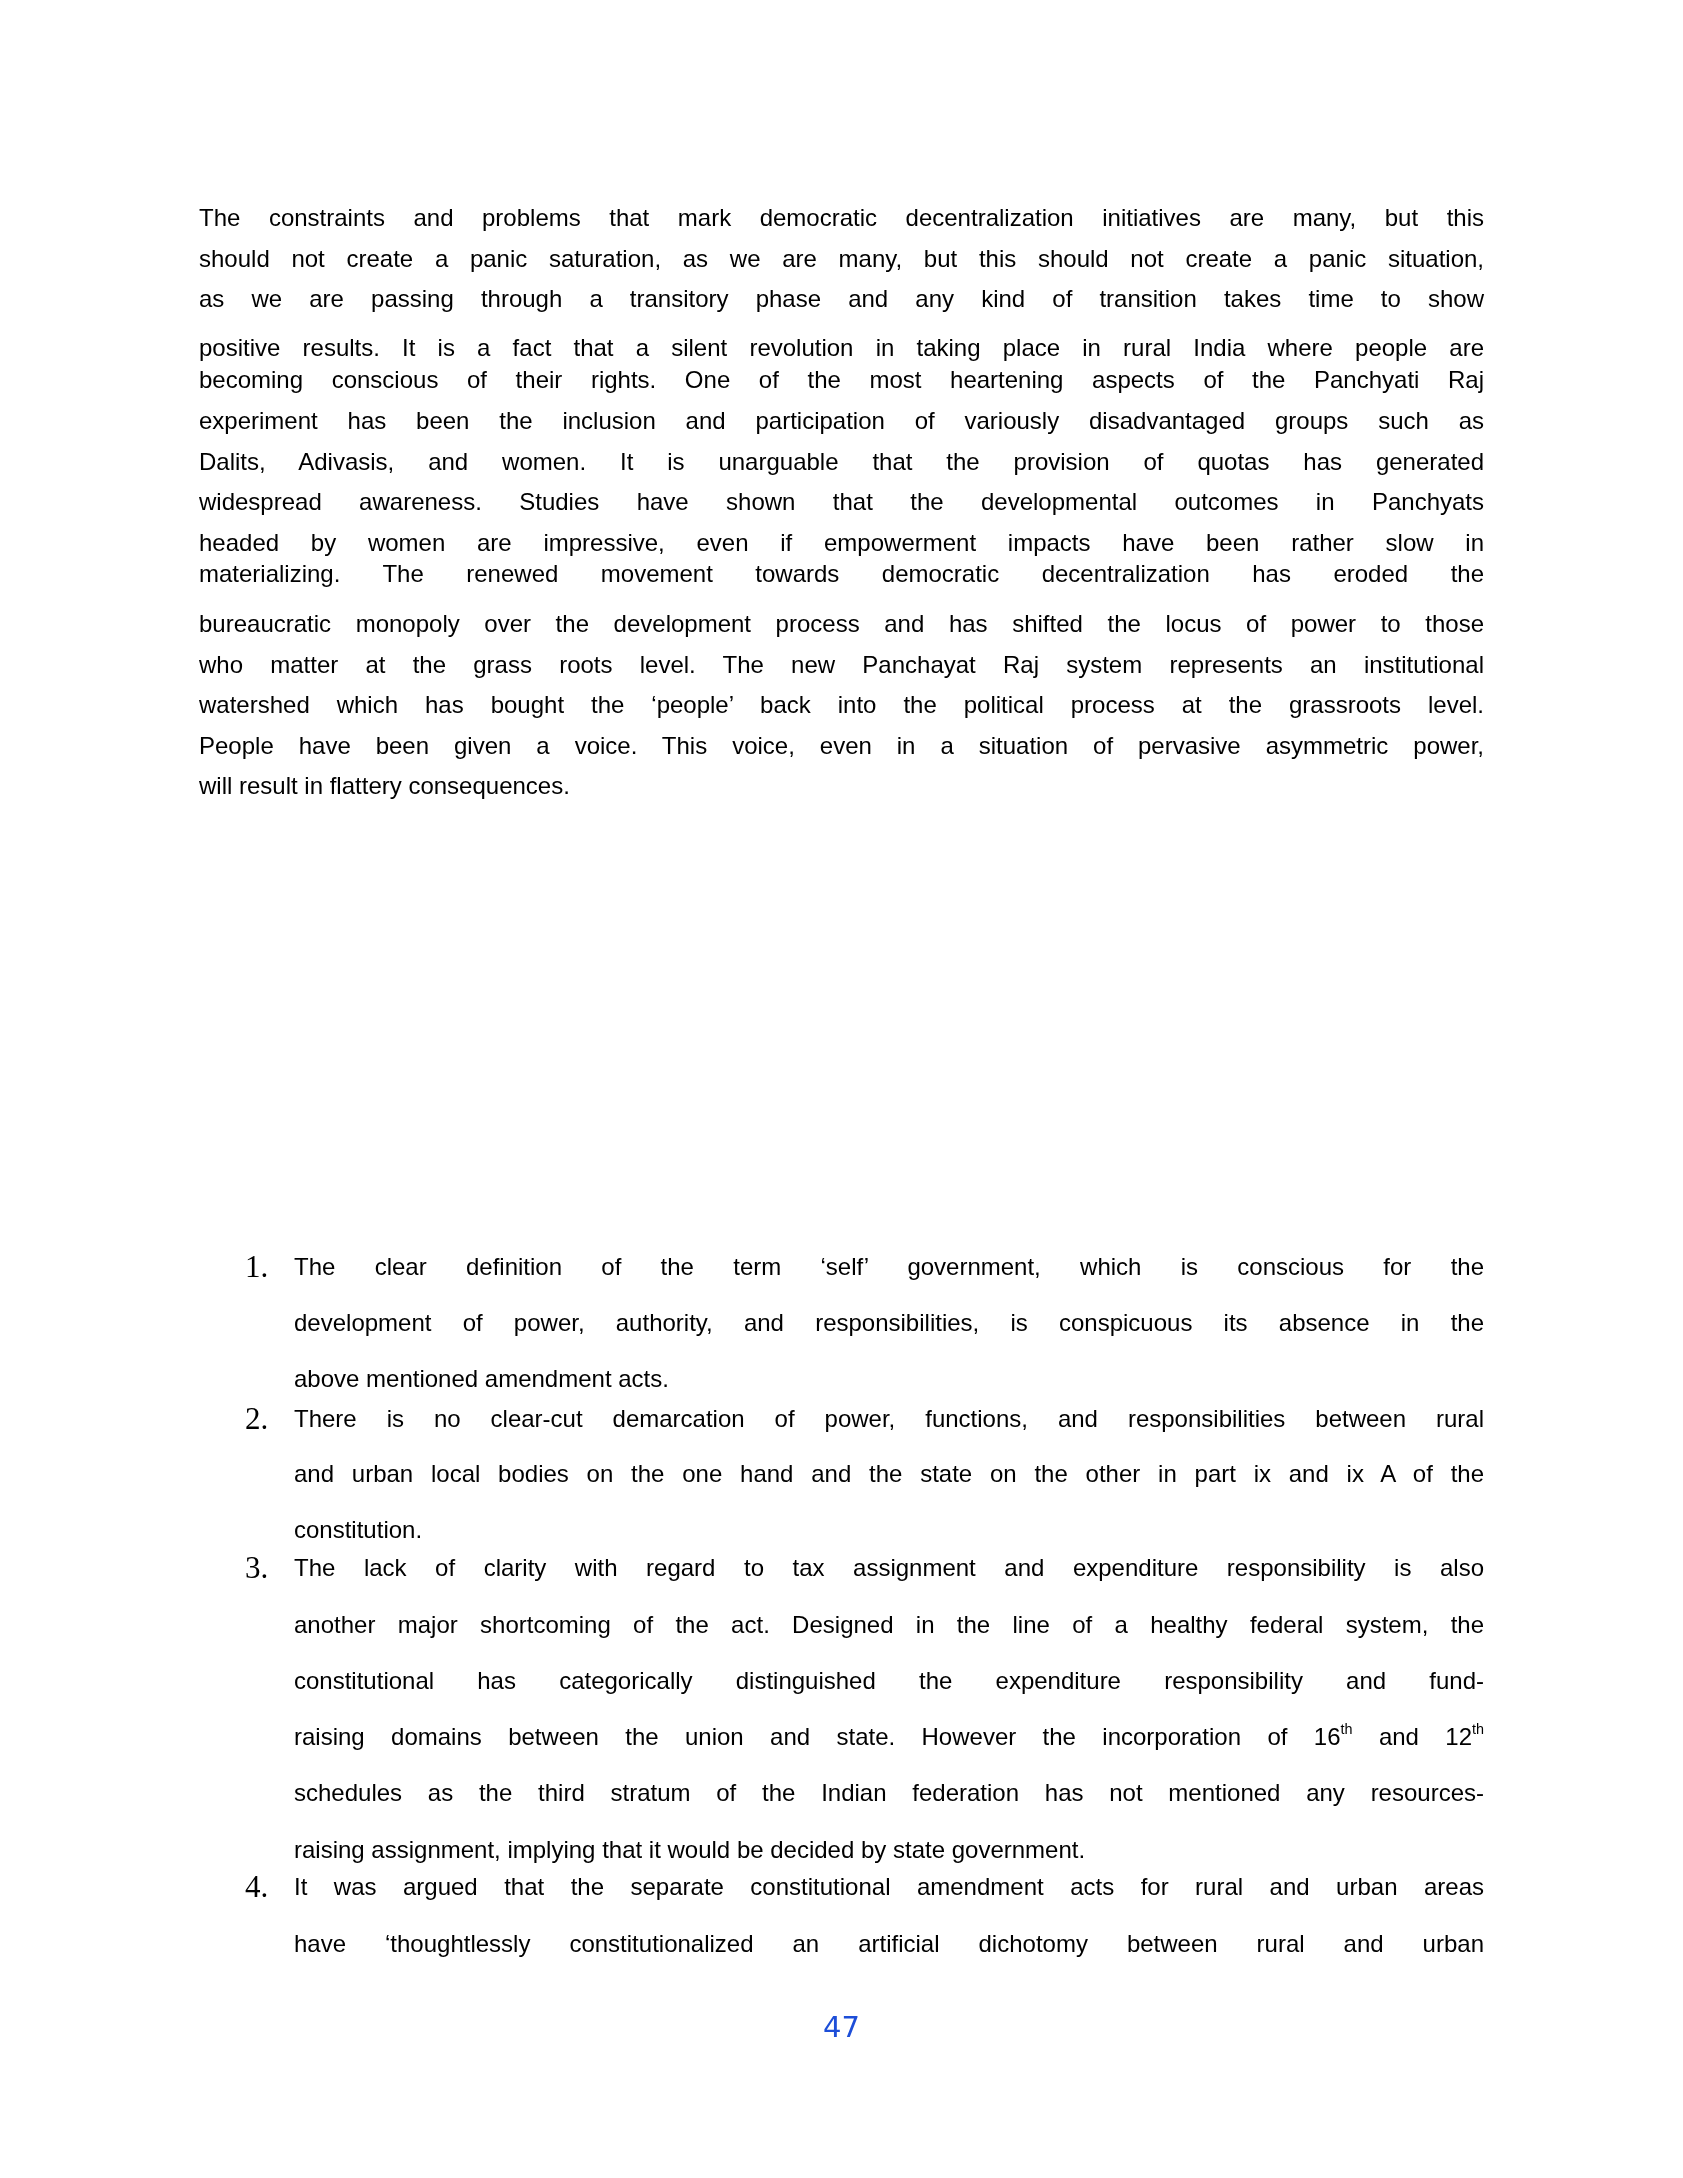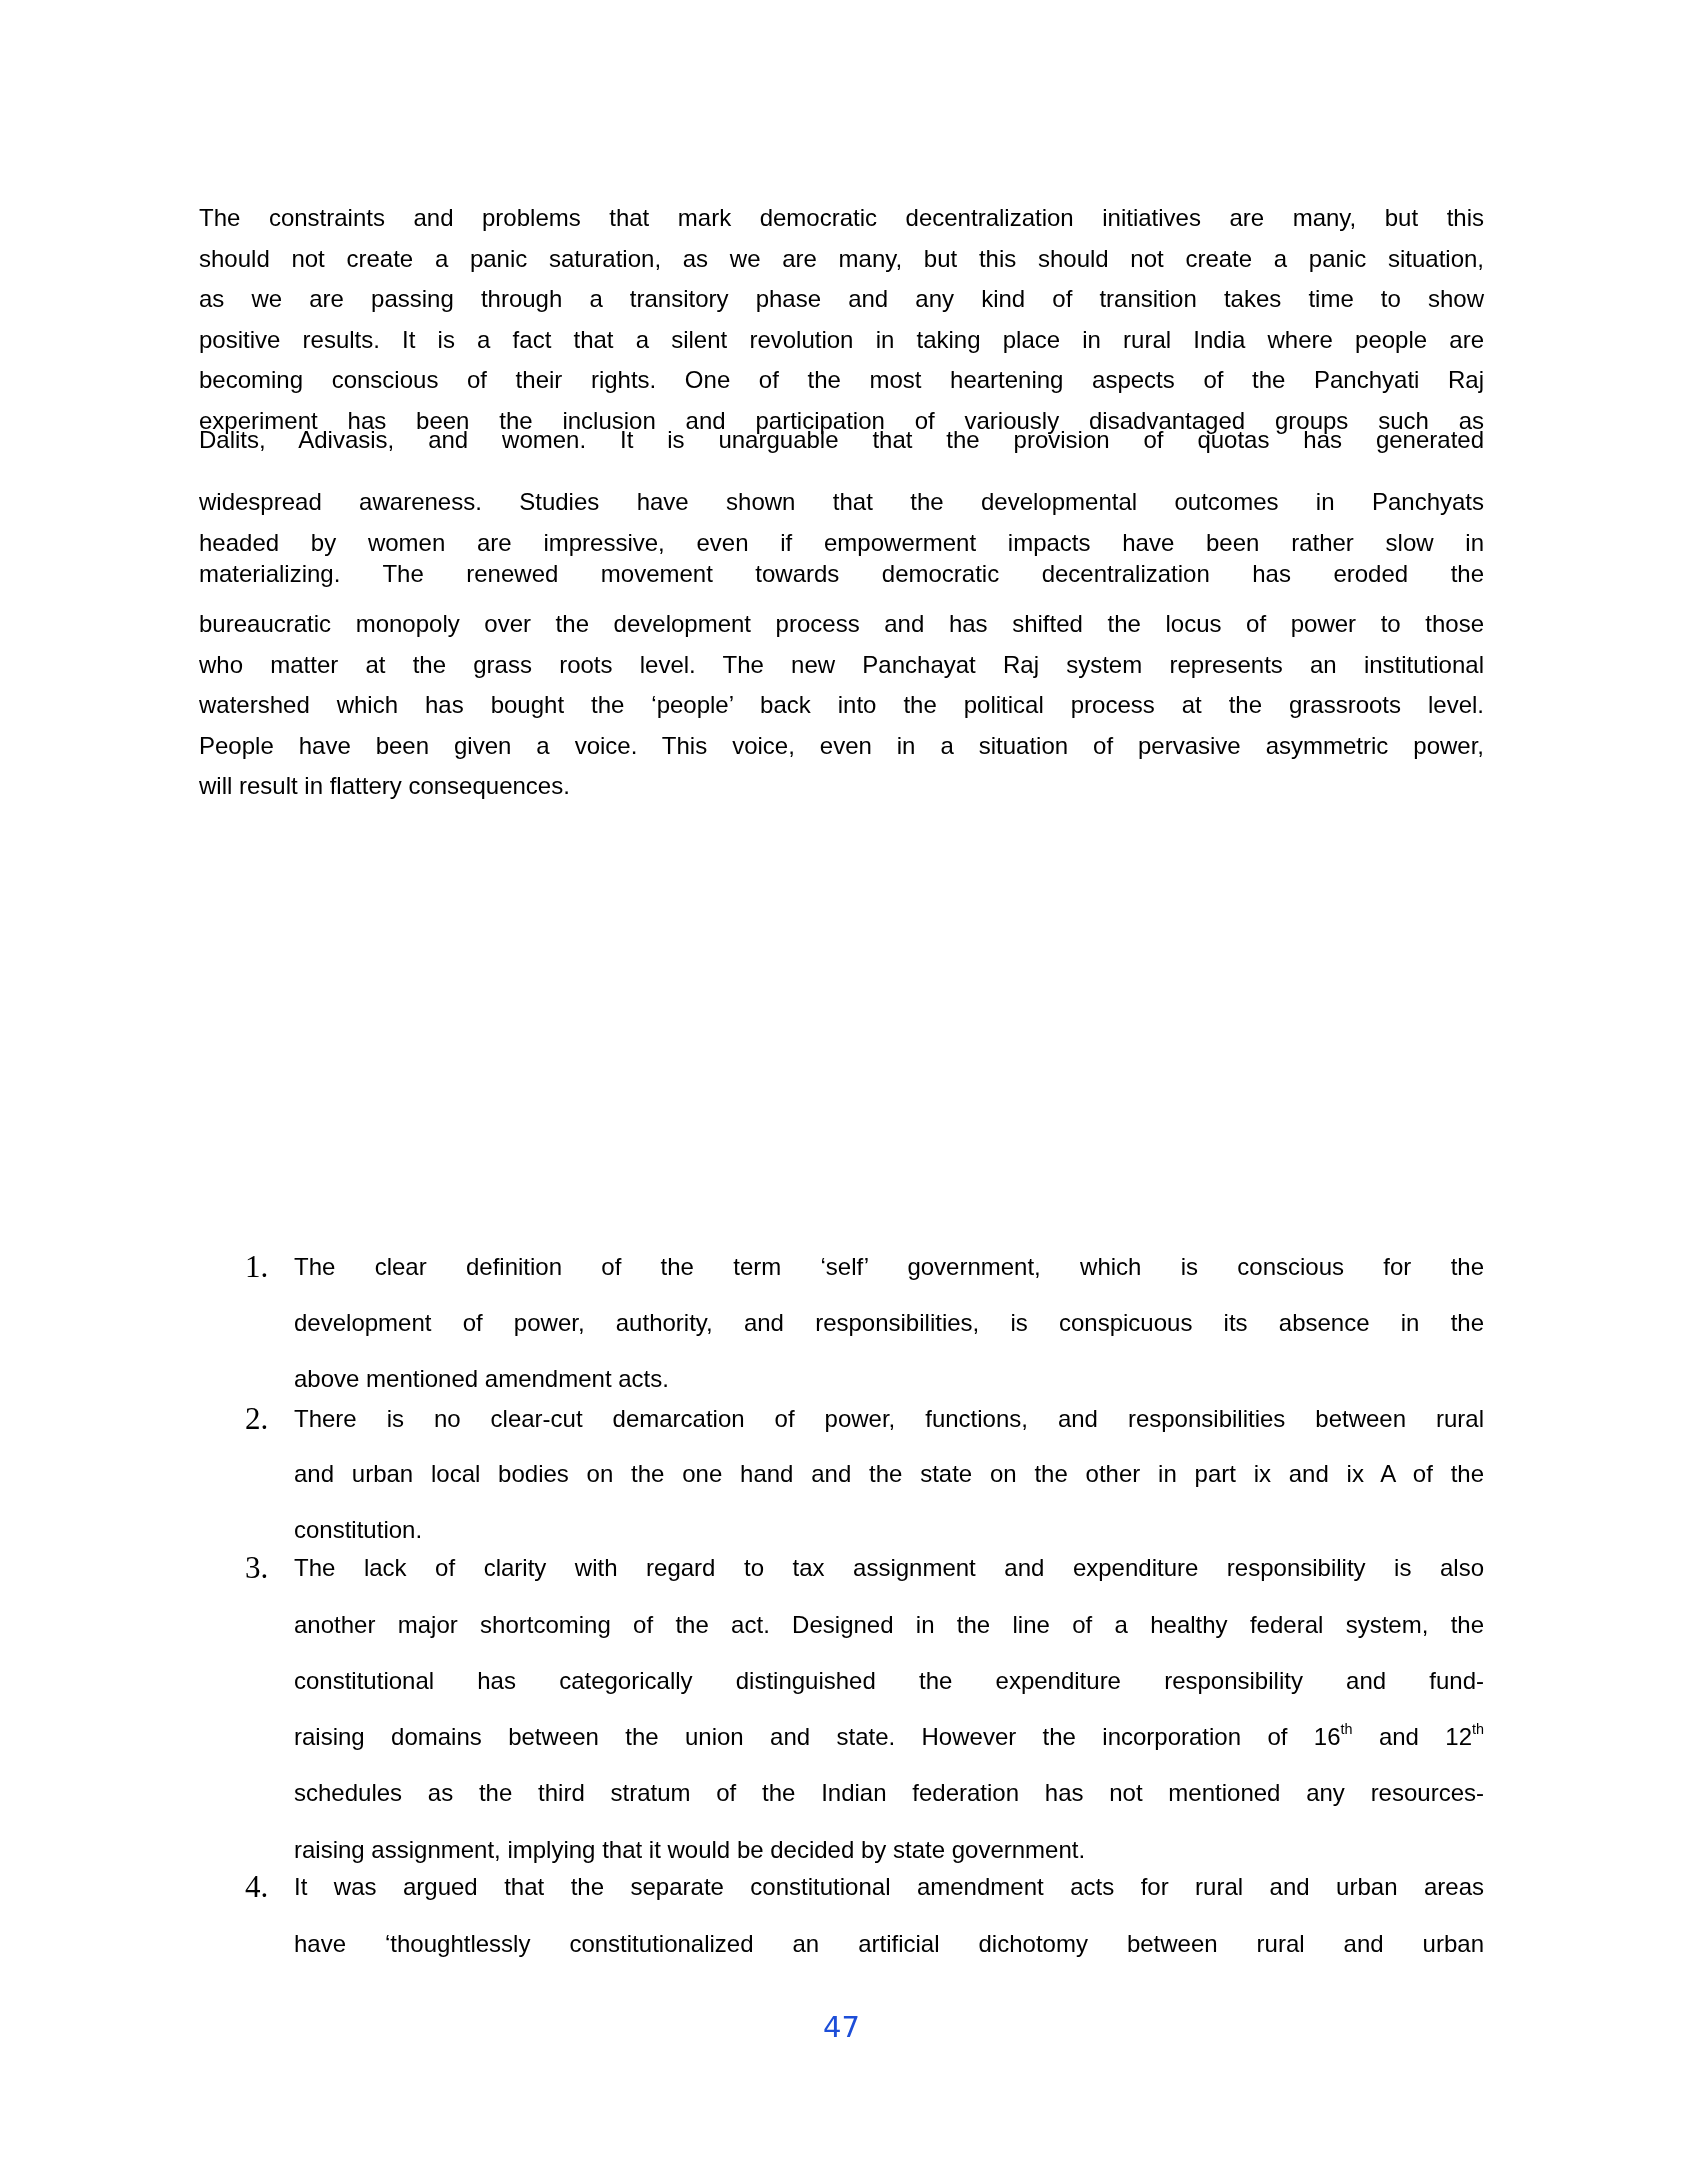--- a/index.html
+++ b/index.html
@@ -19,24 +19,24 @@
 </style>
 </head>
 <body>
 
 <div class="page">
 
   <div>
     <div class="ln j" style="top:198px">The constraints and problems that mark democratic decentralization initiatives are many, but this</div>
     <div class="ln j" style="top:239px">should not create a panic saturation, as we are many, but this should not create a panic situation,</div>
     <div class="ln j" style="top:279px">as we are passing through a transitory phase and any kind of transition takes time to show</div>
-    <div class="ln j" style="top:320px">positive results. It is a fact that a silent revolution in taking place in rural India where people are</div>
+    <div class="ln j" style="top:328px">positive results. It is a fact that a silent revolution in taking place in rural India where people are</div>
     <div class="ln j" style="top:360px">becoming conscious of their rights. One of the most heartening aspects of the Panchyati Raj</div>
     <div class="ln j" style="top:401px">experiment has been the inclusion and participation of variously disadvantaged groups such as</div>
-    <div class="ln j" style="top:420px">Dalits, Adivasis, and women. It is unarguable that the provision of quotas has generated</div>
+    <div class="ln j" style="top:442px">Dalits, Adivasis, and women. It is unarguable that the provision of quotas has generated</div>
     <div class="ln j" style="top:482px">widespread awareness. Studies have shown that the developmental outcomes in Panchyats</div>
     <div class="ln j" style="top:523px">headed by women are impressive, even if empowerment impacts have been rather slow in</div>
     <div class="ln j" style="top:554px">materializing. The renewed movement towards democratic decentralization has eroded the</div>
     <div class="ln j" style="top:604px">bureaucratic monopoly over the development process and has shifted the locus of power to those</div>
     <div class="ln j" style="top:645px">who matter at the grass roots level. The new Panchayat Raj system represents an institutional</div>
     <div class="ln j" style="top:685px">watershed which has bought the ‘people’ back into the political process at the grassroots level.</div>
     <div class="ln j" style="top:726px">People have been given a voice. This voice, even in a situation of pervasive asymmetric power,</div>
     <div class="ln" style="top:766px">will result in flattery consequences.</div>
   </div>
 

